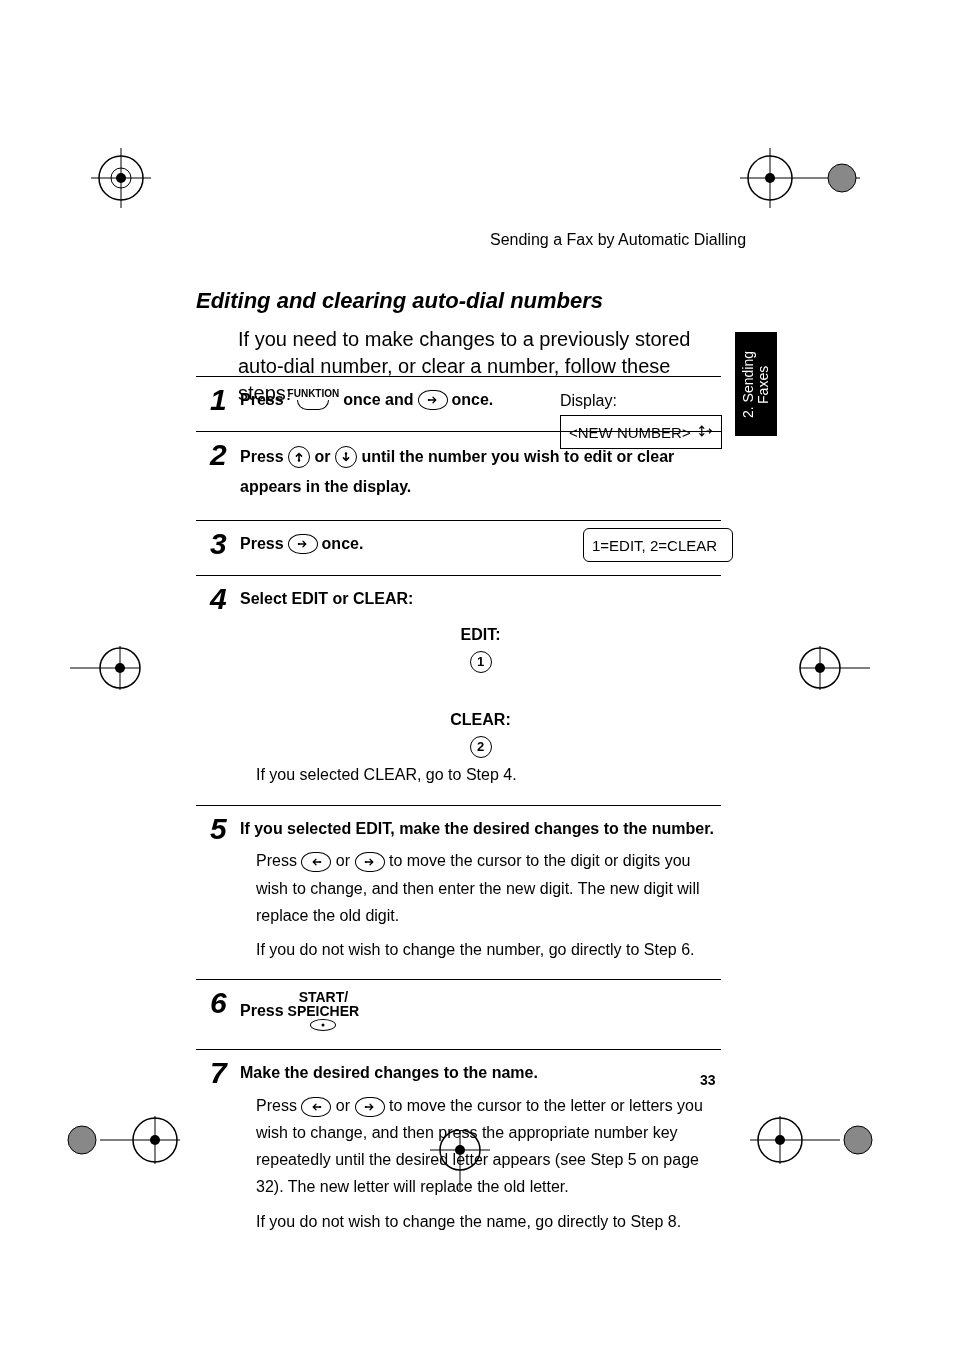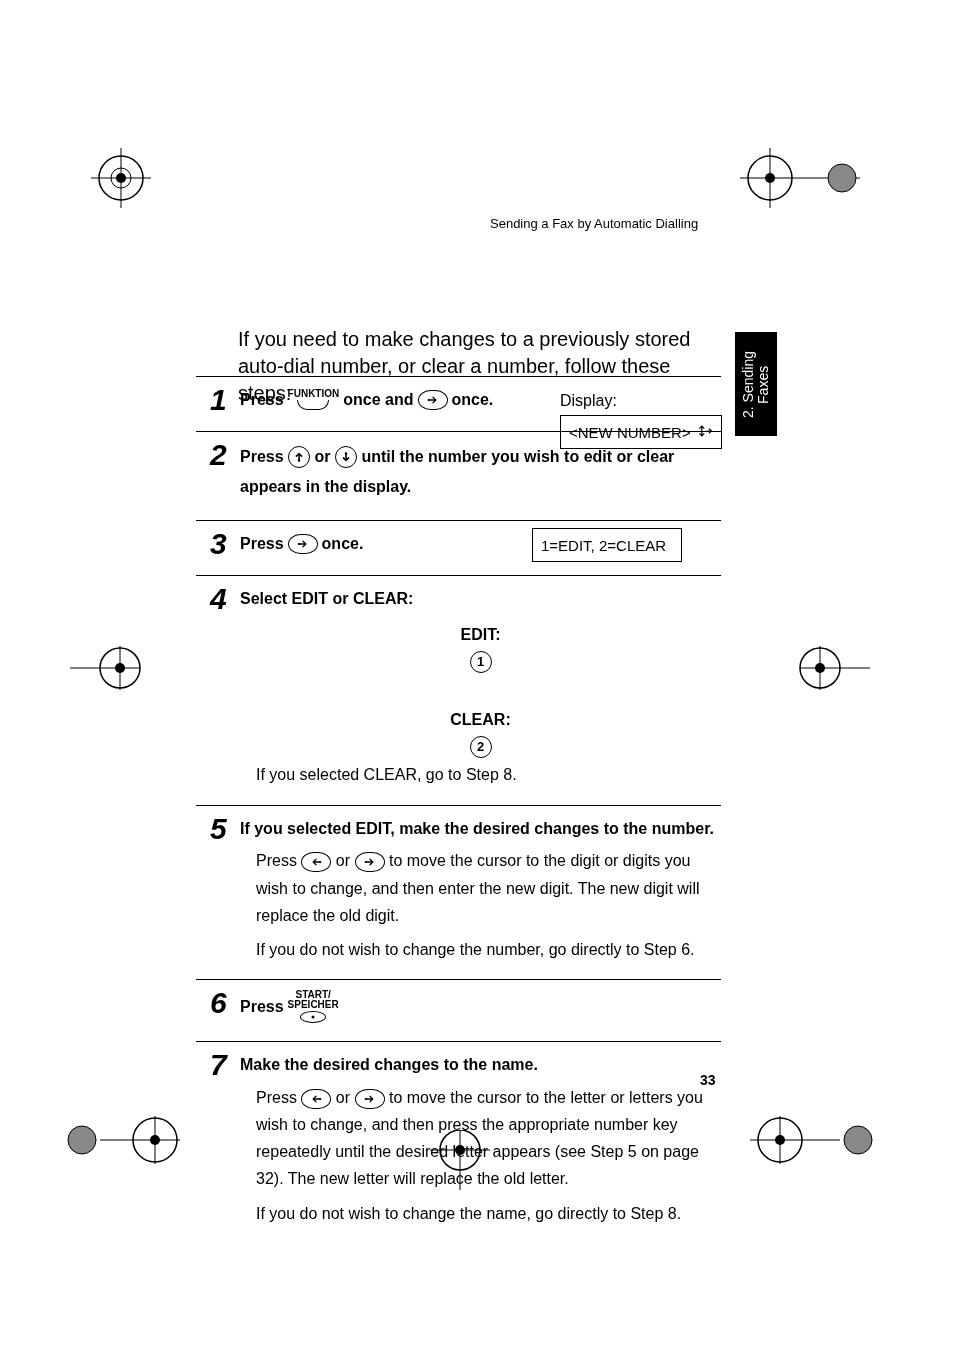--- a/index.html
+++ b/index.html
@@ -3,21 +3,21 @@
 <meta charset="utf-8">
 <style>
   * { box-sizing: border-box; margin: 0; padding: 0; }
   html, body { width: 954px; height: 1351px; font-family: Arial, Helvetica, sans-serif; background: #fff; color: #000; }
   .page { position: relative; width: 954px; height: 1351px; }
 
   
   .regmark { position: absolute; }
   .regmark svg { display: block; }
 
-  .header-text { position: absolute; top: 216px; left: 490px; font-size: 13px; }
+  .header-text { position: absolute; top: 231px; left: 490px; font-size: 16px; }
   .section-title { position: absolute; top: 288px; left: 196px; font-size: 22px; font-style: italic; font-weight: bold; }
 
   .intro { position: absolute; top: 326px; left: 238px; width: 480px; font-size: 20px; line-height: 1.35; }
 
   .side-tab { position: absolute; top: 332px; left: 735px; width: 42px; height: 104px; background: #000; color: #fff; display: flex; align-items: center; justify-content: center; }
   .side-tab span { writing-mode: vertical-rl; transform: rotate(180deg); font-size: 14px; line-height: 1.05; text-align: center; }
 
   .steps { position: absolute; top: 376px; left: 196px; width: 525px; }
   .step { border-top: 1.5px solid #000; padding: 10px 0 18px 0; position: relative; }
   .step-num { position: absolute; left: 14px; top: 6px; font-size: 30px; font-weight: bold; font-style: italic; }
@@ -27,21 +27,21 @@
 
   .kbd-oval { display: inline-flex; align-items: center; justify-content: center; border: 1.5px solid #000; border-radius: 50%/60%; width: 30px; height: 20px; vertical-align: middle; }
   .kbd-circle { display: inline-flex; align-items: center; justify-content: center; border: 1.5px solid #000; border-radius: 50%; width: 22px; height: 22px; font-size: 13px; font-weight: bold; vertical-align: middle; }
   .kbd-oval svg { width: 14px; height: 12px; }
   .kbd-circle svg { width: 12px; height: 12px; }
 
   .key-label { display: inline-flex; flex-direction: column; align-items: center; font-size: 10px; font-weight: bold; line-height: 1; vertical-align: middle; justify-content: space-between; }
   .key-label .oval-under { width: 32px; height: 10px; border: 1.5px solid #000; border-top: none; border-radius: 0 0 16px 16px; margin-top: 1px; }
   .key-label .dot-oval { width: 26px; height: 12px; border: 1.5px solid #000; border-radius: 50%; margin-top: 1px; position: relative; }
   .key-label .dot-oval::after { content:""; position:absolute; left:50%; top:50%; width:3px; height:3px; background:#000; border-radius:50%; transform:translate(-50%,-50%); }
-  .key-start { font-size: 10px; line-height: 1; text-align: center; font-weight: bold; }
+  .key-start { font-size: 14px; line-height: 1; text-align: center; font-weight: bold; }
 
   .display-box { position: absolute; border: 1.5px solid #000; padding: 16px 8px; font-size: 15px; display: flex; align-items: center; gap: 6px; min-width: 150px; height: 26px; text-align: center; }
   .display-label { position: absolute; font-size: 16px; }
 
   .arrows-icon svg { width: 16px; height: 16px; }
 
   .page-num { position: absolute; top: 1072px; left: 700px; font-size: 14px; font-weight: bold; }
 
   
   .step-head .seg { white-space: nowrap; }
@@ -107,39 +107,40 @@
     <svg width="80" height="70">
         <line x1="40" y1="0" x2="40" y2="60" stroke="#000"></line>
         <line x1="10" y1="20" x2="70" y2="20" stroke="#000"></line>
         <circle cx="40" cy="20" r="20" fill="none" stroke="#000" stroke-width="1.5"></circle>
         <circle cx="40" cy="20" r="5" fill="#000"></circle>
       </svg>
   </div>
 
   <div class="header-text">Sending a Fax by Automatic Dialling</div>
 
+  <div class="section-title">Editing and clearing auto-dial numbers</div>
 
   <div class="intro">If you need to make changes to a previously stored auto-dial number, or clear a number, follow these steps:</div>
 
   <div class="side-tab">
     <span style="white-space:pre;">2. Sending
 Faxes</span>
   </div>
 
   <div class="display-label" style="top:392px; left:560px;">Display:</div>
   <div class="display-box" style="top:415px; left:560px;">
     <span>&lt;NEW NUMBER&gt;</span>
     <span class="arrows-icon">
       <svg viewBox="0 0 20 20">
           <path d="M6 4 L6 16 M3 7 L6 4 L9 7 M3 13 L6 16 L9 13" stroke="#000" fill="none" stroke-width="1.5"></path>
           <path d="M12 10 L18 10 M15 7 L18 10 L15 13" stroke="#000" fill="none" stroke-width="1.5"></path>
         </svg>
     </span>
   </div>
-  <div class="display-box" style="top:528px; left:532px;">
+  <div class="display-box" style="top:528px; left:583px;border-radius:6px;">
     <span>1=EDIT, 2=CLEAR</span>
   </div>
 
   <div class="steps">
 
     <div class="step">
       <div class="step-num">1</div>
       <div class="step-body">
         <div class="step-head">
           <span class="seg">Press</span>
@@ -202,21 +203,21 @@
       <div class="step-num">4</div>
       <div class="step-body">
         <div class="step-head">Select EDIT or CLEAR:</div>
         <div class="step-head" style="margin-top:10px;flex-direction:column;">
           <span>EDIT:</span>
           <span class="kbd-circle">1</span>
           &nbsp;&nbsp;&nbsp;
           <span>CLEAR:</span>
           <span class="kbd-circle">2</span>
         </div>
-        <div class="step-text">If you selected CLEAR, go to Step 8.</div>
+        <div class="step-text">If you selected CLEAR, go to Step 4.</div>
       </div>
     </div>
 
     <div class="step">
       <div class="step-num">5</div>
       <div class="step-body">
         <div class="step-head">If you selected EDIT, make the desired changes to the number.</div>
         <div class="step-text" style="line-height:1.7;">
           <span>Press</span>
           <span class="kbd-oval">

